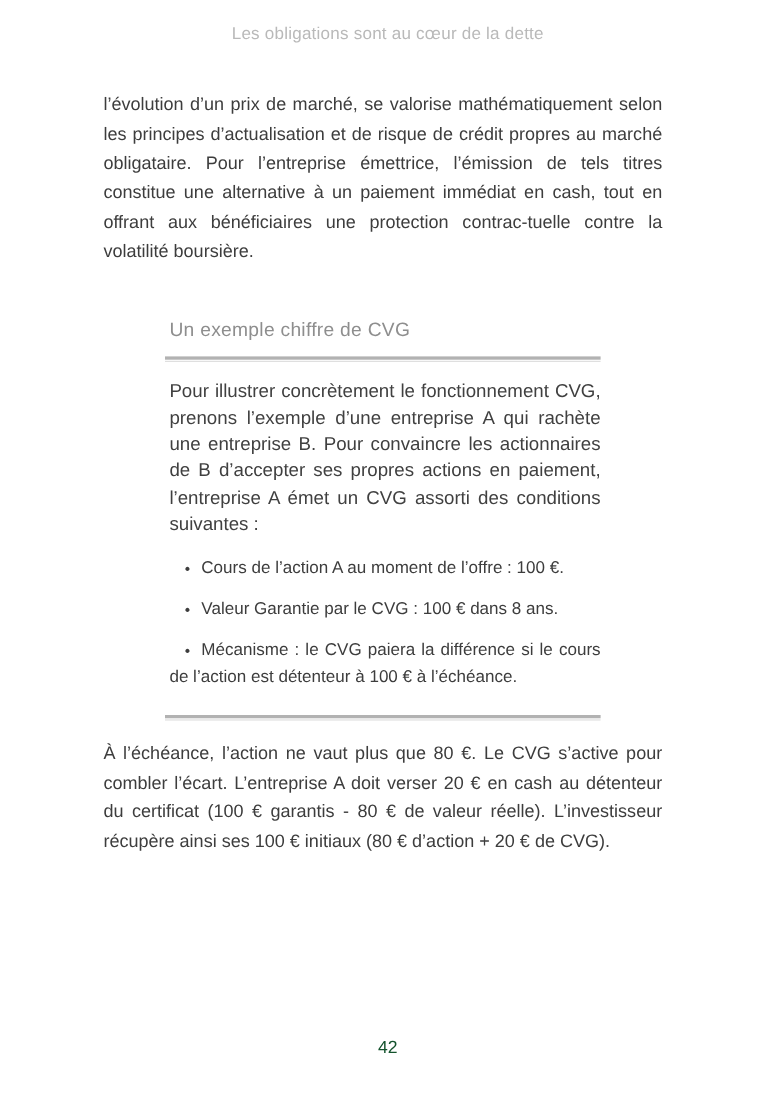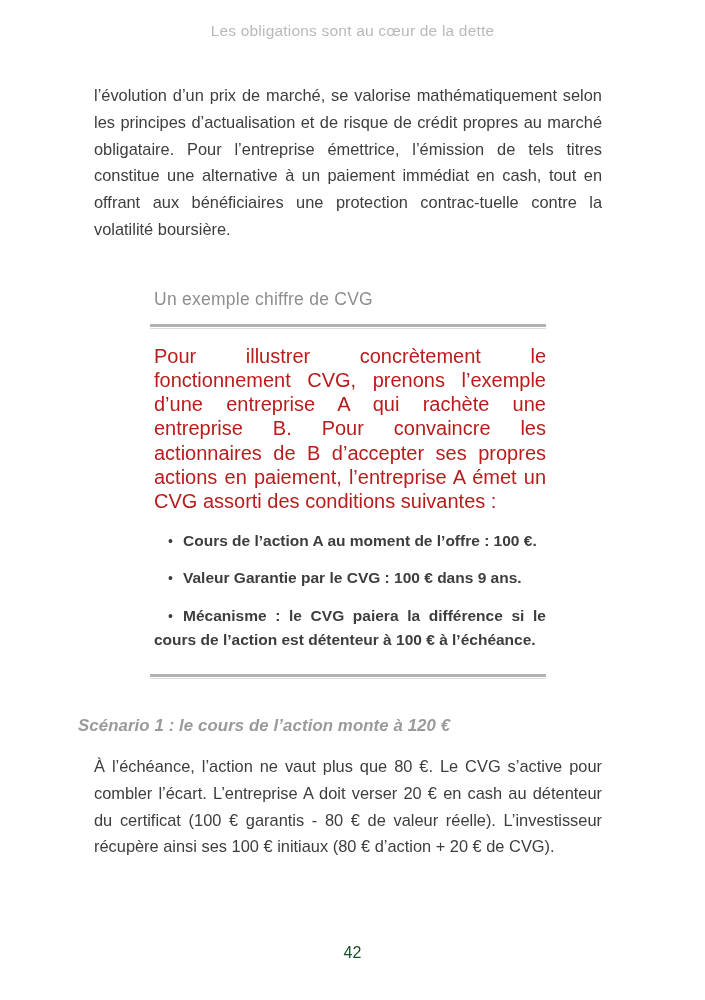--- a/index.html
+++ b/index.html
@@ -85,23 +85,23 @@
     left: 0;
     right: 0;
     height: 1px;
     background: #dcdcdc;
   }
   .callout-body {
     padding: 14px 0 4px 4px;
   }
   .callout-body p {
     margin: 0;
-    font-size: 20px;
+    font-size: 17px;
     line-height: 24.2px;
-    color: #b91c1c;
+    color: #404040;
     text-align: justify;
   }
   ul.callout-list {
     list-style: none;
     margin: 16px 0 12px 0;
     padding: 0;
   }
   ul.callout-list li {
     position: relative;
     font-size: 15.5px;
@@ -117,21 +117,20 @@
     position: absolute;
     left: 14px;
     top: 0;
     color: #3d3d3d;
     font-size: 14px;
     line-height: 24.2px;
   }
   ul.callout-list li .li-text {
     display: block;
     padding-left: 29px;
-    font-weight: bold;
   }
   
   ul.callout-list li.hang .li-text {
     padding-left: 0;
     text-indent: 29px;
   }
   .rule-bottom {
     margin-top: 6px;
   }
 
@@ -186,36 +185,35 @@
 
         <p>Pour illustrer concrètement le fonctionnement CVG, prenons l’exemple d’une entreprise A qui rachète une entreprise B. Pour convaincre les actionnaires de B d’accepter ses propres actions en paiement, l’entreprise A émet un CVG assorti des conditions suivantes :</p>
 
         <ul class="callout-list">
           <li>
             <span class="bullet">•</span>
             <span class="li-text">Cours de l’action A au moment de l’offre : 100 €.</span>
           </li>
           <li>
             <span class="bullet">•</span>
-            <span class="li-text">Valeur Garantie par le CVG : 100 € dans 9 ans.</span>
+            <span class="li-text">Valeur Garantie par le CVG : 100 € dans 8 ans.</span>
           </li>
           <li class="hang">
             <span class="bullet">•</span>
             <span class="li-text">Mécanisme : le CVG paiera la différence si le cours de l’action est détenteur à 100 € à l’échéance.</span>
           </li>
         </ul>
       </div>
 
       <div class="rule rule-bottom">
         <div class="thick"></div>
         <div class="thin"></div>
       </div>
     </section>
 
-    <h2 class="scenario">Scénario 1 : le cours de l’action monte à 120 €</h2>
 
     <p class="body-par">À l’échéance, l’action ne vaut plus que 80 €. Le CVG s’active pour combler l’écart. L’entreprise A doit verser 20 € en cash au détenteur du certificat (100 € garantis - 80 € de valeur réelle). L’investisseur récupère ainsi ses 100 € initiaux (80 € d’action + 20 € de CVG).</p>
 
   </div>
 
   <div class="folio">42</div>
 
 </div>
 
 </body></html>

